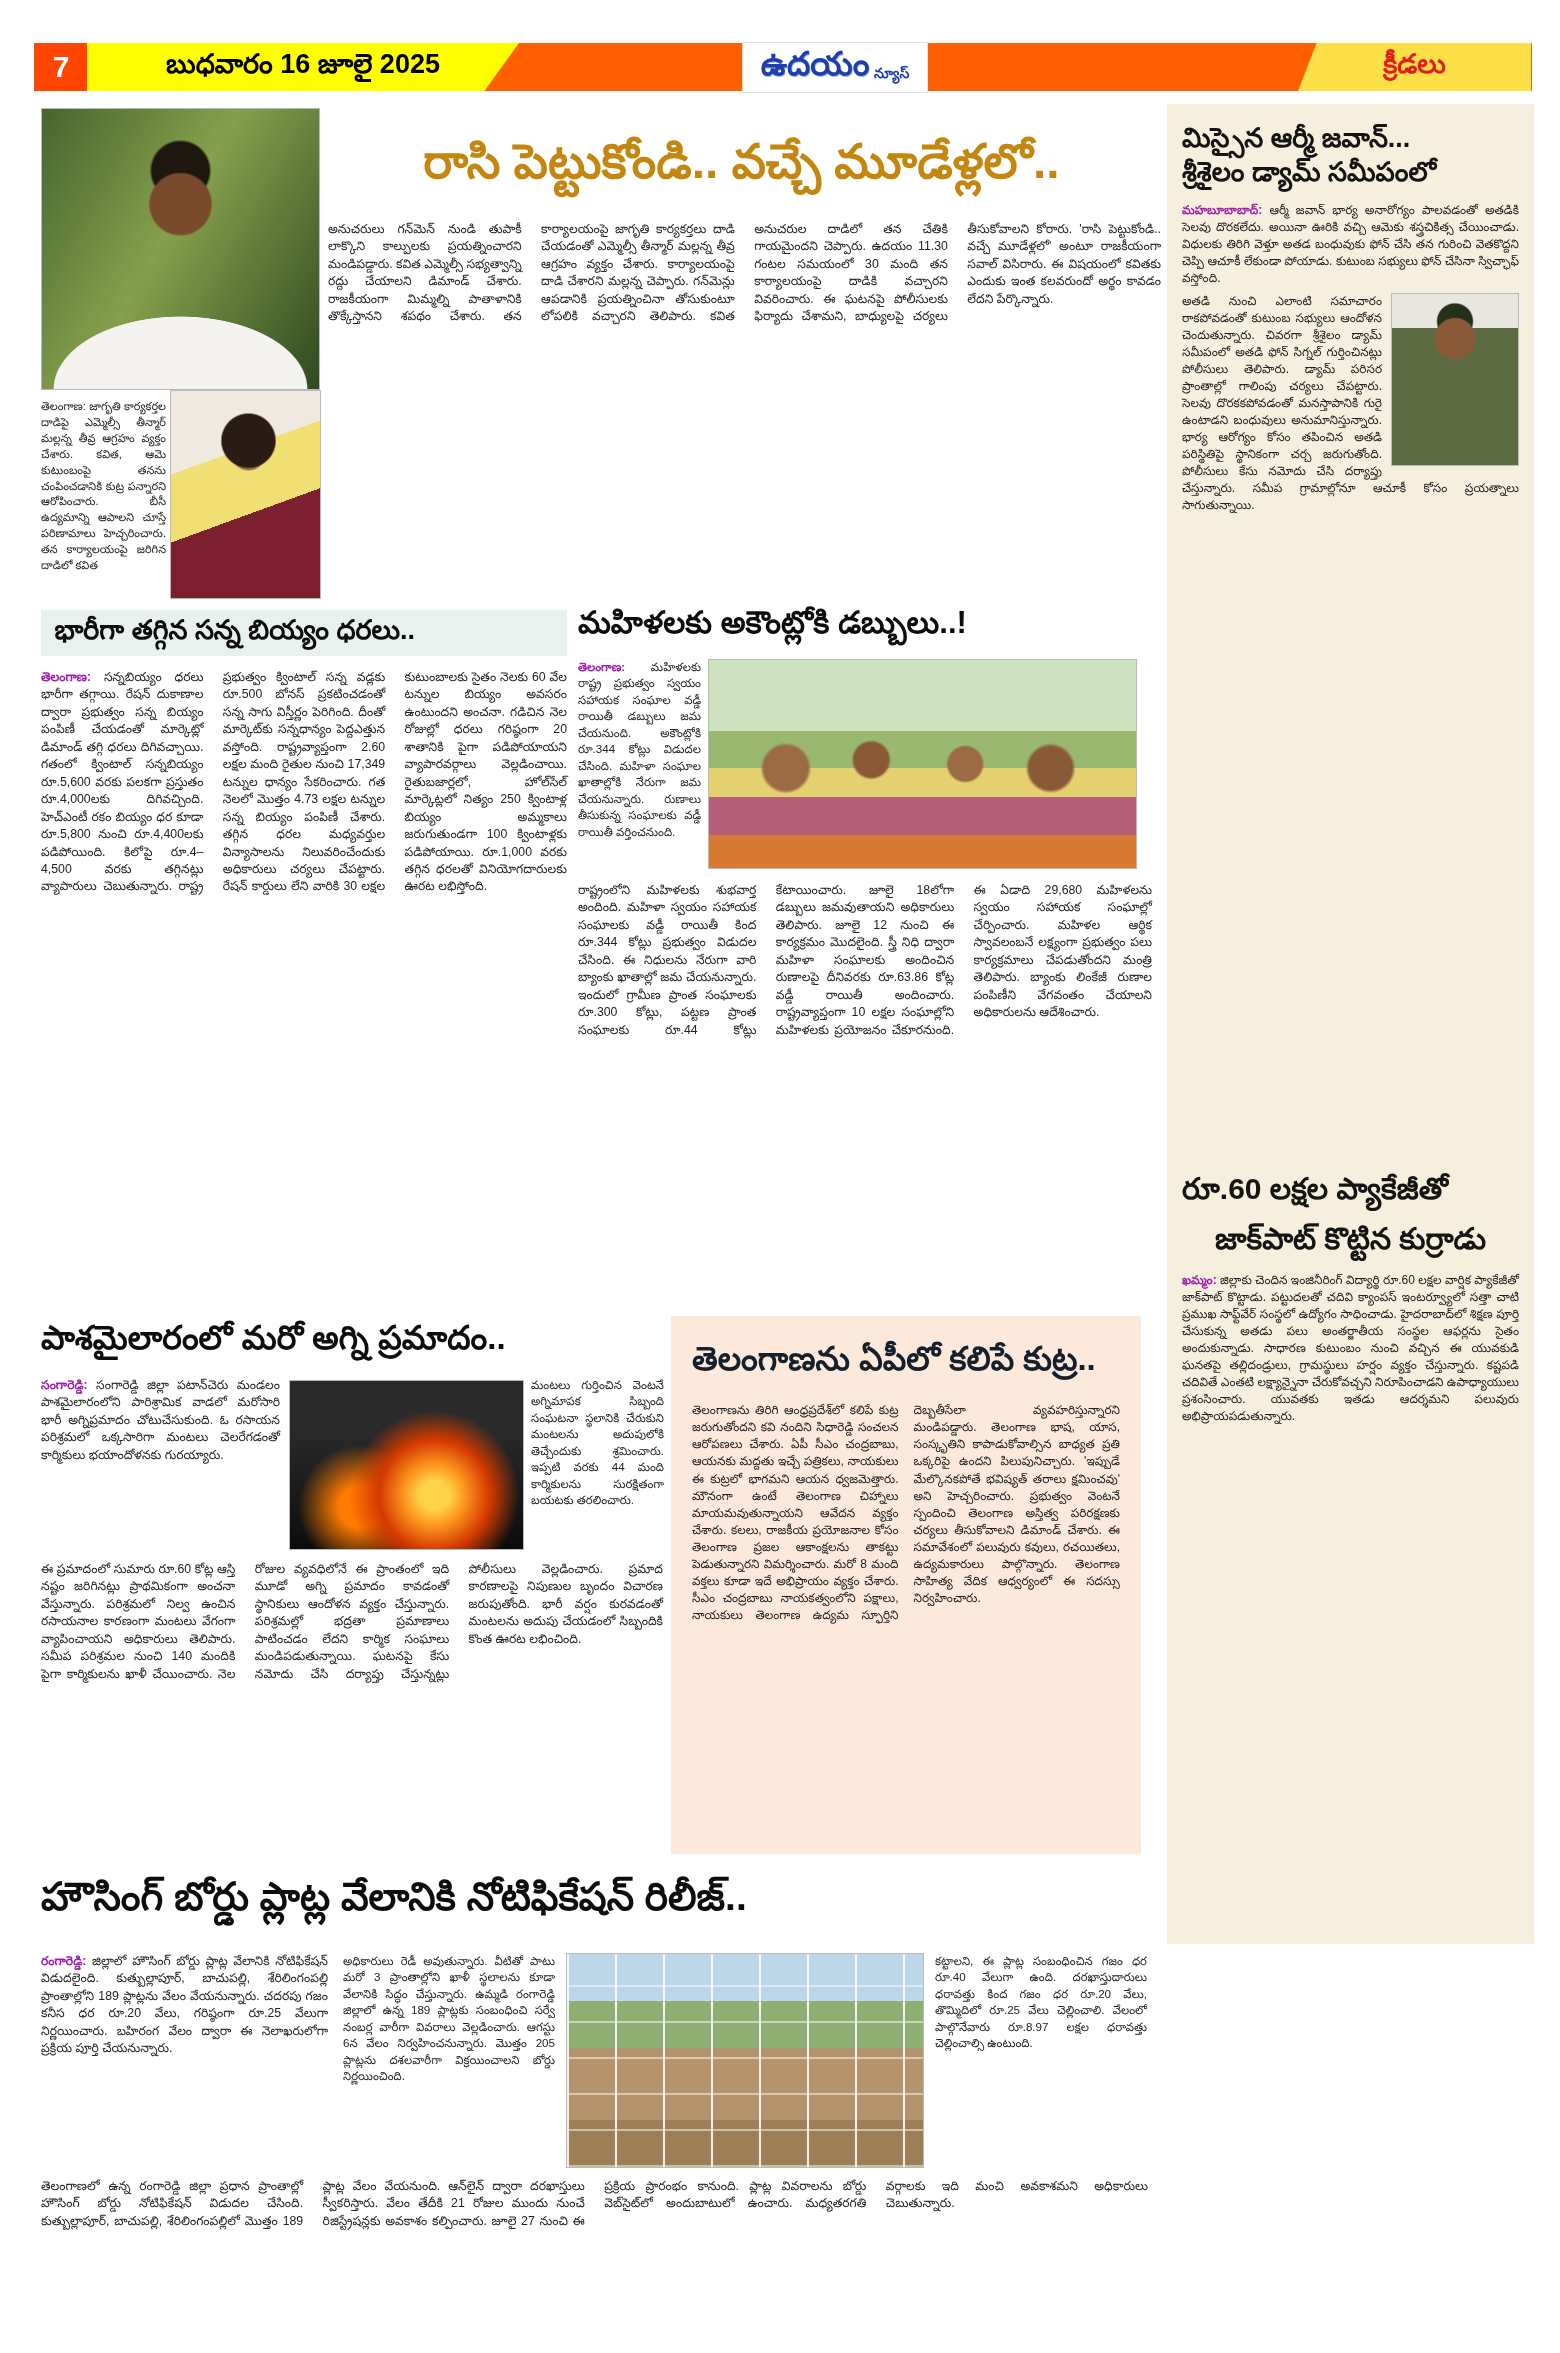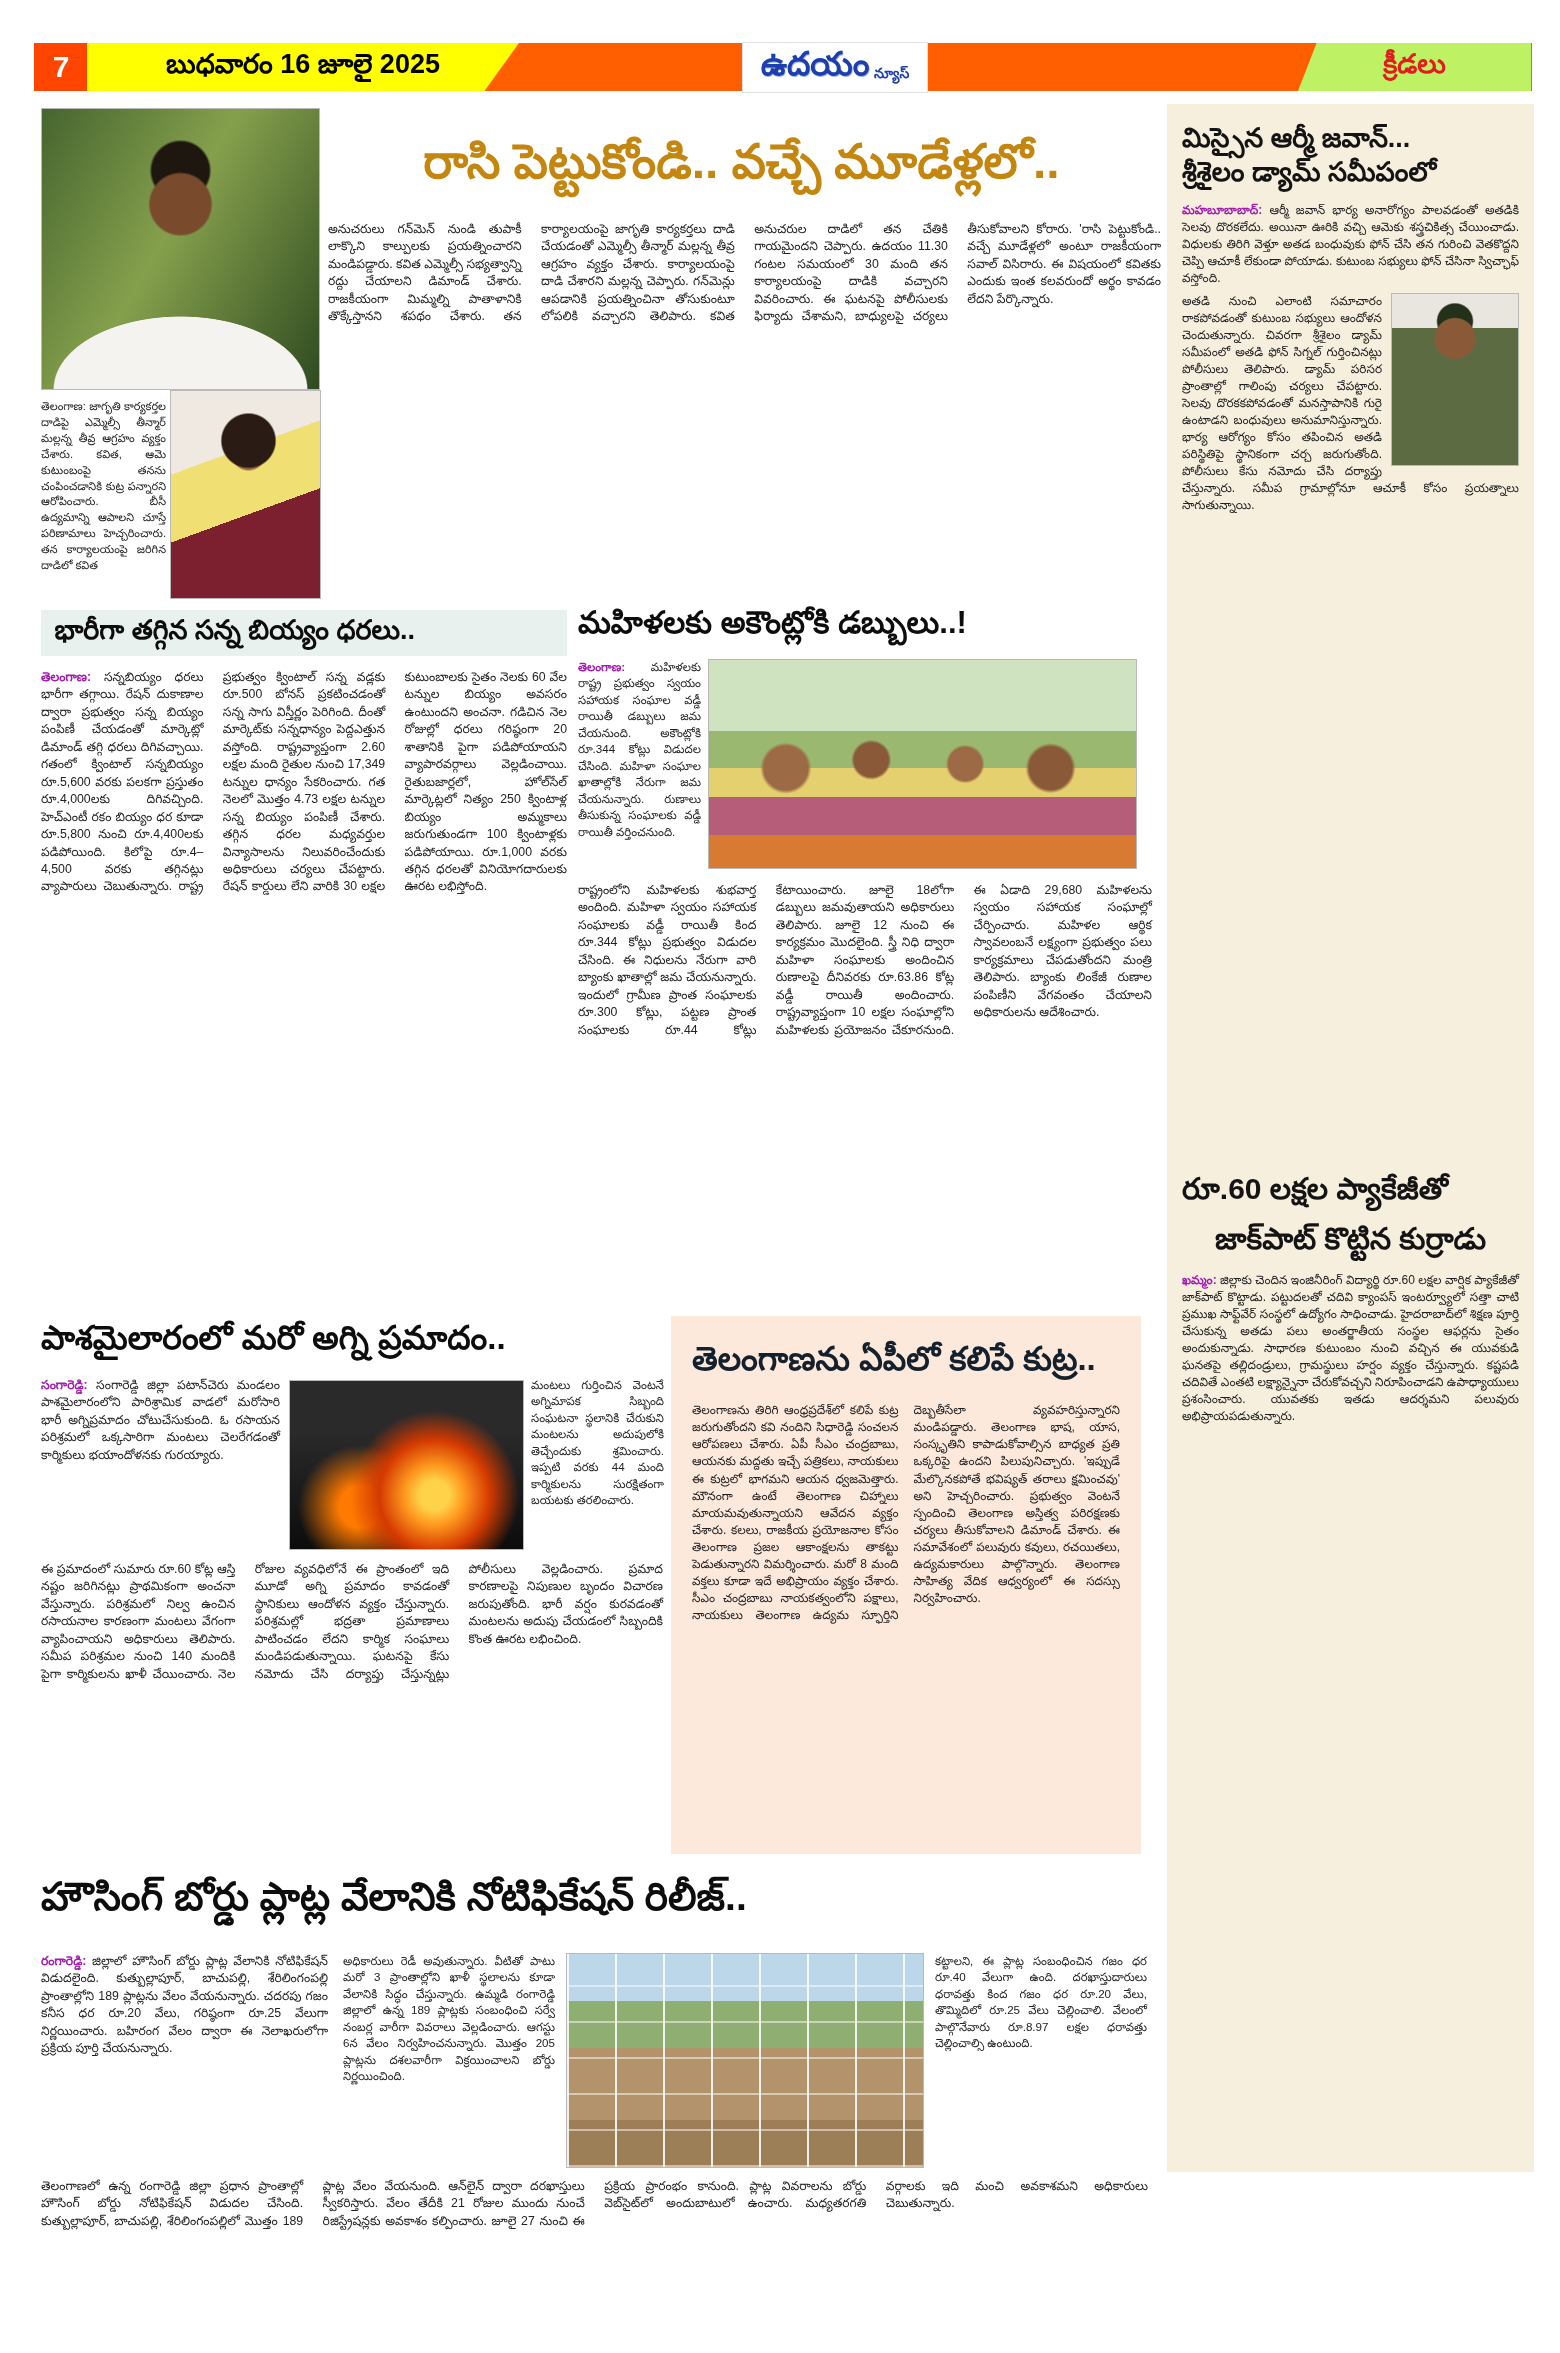--- a/index.html
+++ b/index.html
@@ -11,21 +11,21 @@
   .hdr-orange { position:absolute; left:34px; top:43px; width:1498px; height:48px; background:#ff5f00; }
   .hdr-numbox { position:absolute; left:34px; top:43px; width:54px; height:48px; background:#ff4500; color:#fff;
     font-size:30px; font-weight:bold; display:flex; align-items:center; justify-content:center; }
   .hdr-date { position:absolute; left:87px; top:43px; width:432px; height:48px; background:#ffff00;
     display:flex; align-items:center; justify-content:center; font-size:27px; font-weight:bold; color:#000;
     clip-path:polygon(0 0,100% 0,92% 100%,0 100%); }
   .hdr-logo { position:absolute; left:742px; top:42px; width:186px; height:51px; background:#ffffff;
     display:flex; align-items:center; justify-content:center; gap:4.5px; border:0.7px solid #e0e0e0; }
   .hdr-logo .main { font-size:33px; font-weight:bold; color:#1d3fae; text-shadow:0.7px 0.7px 0 #9fb3ee; }
   .hdr-logo .sub { font-size:14px; font-weight:bold; color:#1d3fae; align-self:flex-end; margin-bottom:7.5px; }
-  .hdr-right { position:absolute; left:1298px; top:43px; width:233px; height:48px; background:#bef264;
+  .hdr-right { position:absolute; left:1298px; top:43px; width:233px; height:48px; background:#fde047;
     clip-path:polygon(8% 0,100% 0,100% 100%,0 100%); display:flex; align-items:center; justify-content:center; }
   .hdr-right span { font-size:27px; font-weight:bold; color:#e11d1d; }
 
   
   .photo { position:absolute; border:0.7px solid #b9b9b9; }
   .ph-politician { background:
       radial-gradient(ellipse 46% 26% at 50% 100%, #f4f3ef 0 99%, transparent 100%),
       radial-gradient(circle at 50% 34%, #7a4a2c 0 13%, transparent 14%),
       radial-gradient(circle at 50% 22%, #1e1710 0 11%, transparent 12%),
       linear-gradient(120deg,#46652f 0%,#85a04c 45%,#2f4a20 100%); }
@@ -85,21 +85,21 @@
   </div>
 
   <div class="photo ph-politician" style="left:41px; top:108px; width:279px; height:282px;"></div>
   <div class="abs body-txt" style="left:41px; top:399px; width:125px; height:200px; font-size:11.2px;">తెలంగాణ: జాగృతి కార్యకర్తల దాడిపై ఎమ్మెల్సీ తీన్మార్ మల్లన్న తీవ్ర ఆగ్రహం వ్యక్తం చేశారు. కవిత, ఆమె కుటుంబంపై తనను చంపించడానికి కుట్ర పన్నారని ఆరోపించారు. బీసీ ఉద్యమాన్ని ఆపాలని చూస్తే పరిణామాలు హెచ్చరించారు. తన కార్యాలయంపై జరిగిన దాడిలో కవిత</div>
   <div class="photo ph-kavitha" style="left:170px; top:390px; width:151px; height:209px;"></div>
 
   <div class="headline-gold" style="left:328px; top:136px; width:827px; font-size:48px; line-height:1.1;">రాసి పెట్టుకోండి.. వచ్చే మూడేళ్లలో..</div>
 
   <div class="abs body-txt cols4" style="left:328px; top:221px; width:833px; height:373px;">అనుచరులు గన్‌మెన్ నుండి తుపాకీ లాక్కొని కాల్పులకు ప్రయత్నించారని మండిపడ్డారు. కవిత ఎమ్మెల్సీ సభ్యత్వాన్ని రద్దు చేయాలని డిమాండ్ చేశారు. రాజకీయంగా మిమ్మల్ని పాతాళానికి తొక్కేస్తానని శపథం చేశారు. తన కార్యాలయంపై జాగృతి కార్యకర్తలు దాడి చేయడంతో ఎమ్మెల్సీ తీన్మార్ మల్లన్న తీవ్ర ఆగ్రహం వ్యక్తం చేశారు. కార్యాలయంపై దాడి చేశారని మల్లన్న చెప్పారు. గన్‌మెన్లు ఆపడానికి ప్రయత్నించినా తోసుకుంటూ లోపలికి వచ్చారని తెలిపారు. కవిత అనుచరుల దాడిలో తన చేతికి గాయమైందని చెప్పారు. ఉదయం 11.30 గంటల సమయంలో 30 మంది తన కార్యాలయంపై దాడికి వచ్చారని వివరించారు. ఈ ఘటనపై పోలీసులకు ఫిర్యాదు చేశామని, బాధ్యులపై చర్యలు తీసుకోవాలని కోరారు. 'రాసి పెట్టుకోండి.. వచ్చే మూడేళ్లలో' అంటూ రాజకీయంగా సవాల్ విసిరారు. ఈ విషయంలో కవితకు ఎందుకు ఇంత కలవరుందో అర్థం కావడం లేదని పేర్కొన్నారు.</div>
 
-  <div class="abs rail" style="left:1167px; top:104px; width:367px; height:2068px; padding:18px 15px;">
+  <div class="abs rail" style="left:1167px; top:104px; width:367px; height:1840px; padding:18px 15px;">
 
     <div class="rail-hl" style="font-size:27px;">
       <div>మిస్సైన ఆర్మీ జవాన్...</div>
       <div>శ్రీశైలం డ్యామ్ సమీపంలో</div>
     </div>
 
     <div style="margin-top:12px;">
       <p class="body-txt">
         <span class="dateline">మహబూబాబాద్:</span>
         <span>ఆర్మీ జవాన్ భార్య అనారోగ్యం పాలవడంతో అతడికి సెలవు దొరకలేదు. అయినా ఊరికి వచ్చి ఆమెకు శస్త్రచికిత్స చేయించాడు. విధులకు తిరిగి వెళ్తూ అతడ బంధువుకు ఫోన్ చేసి తన గురించి వెతకొద్దని చెప్పి ఆచూకీ లేకుండా పోయాడు. కుటుంబ సభ్యులు ఫోన్ చేసినా స్విచ్ఛాఫ్ వస్తోంది.</span>

